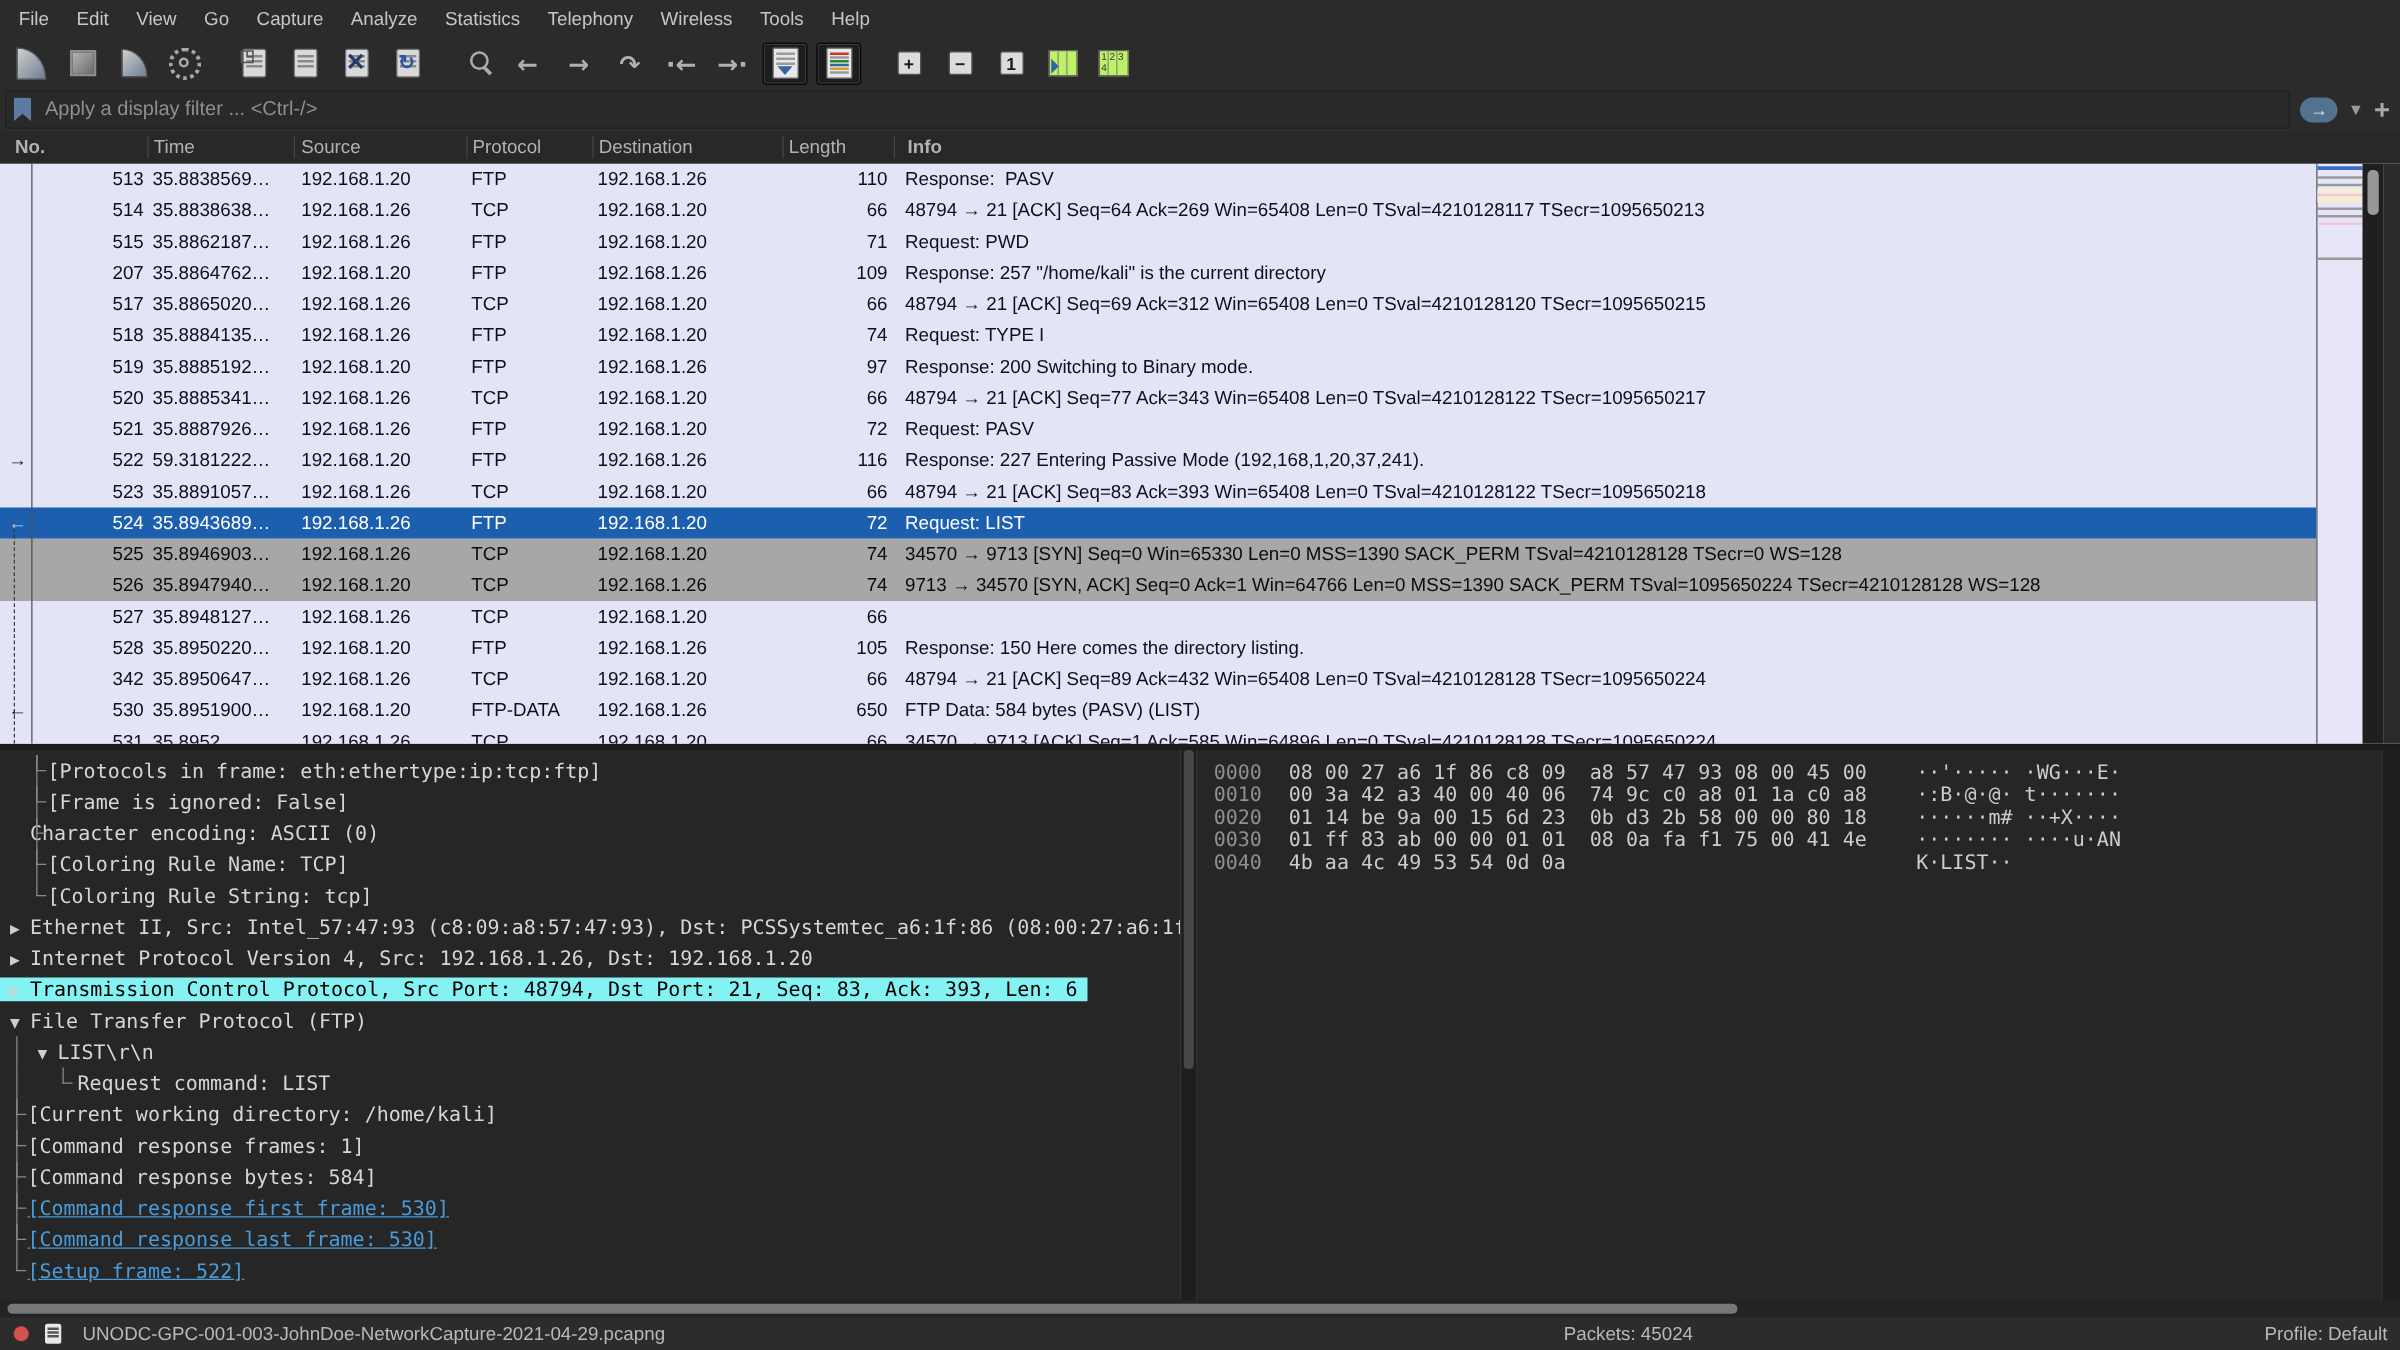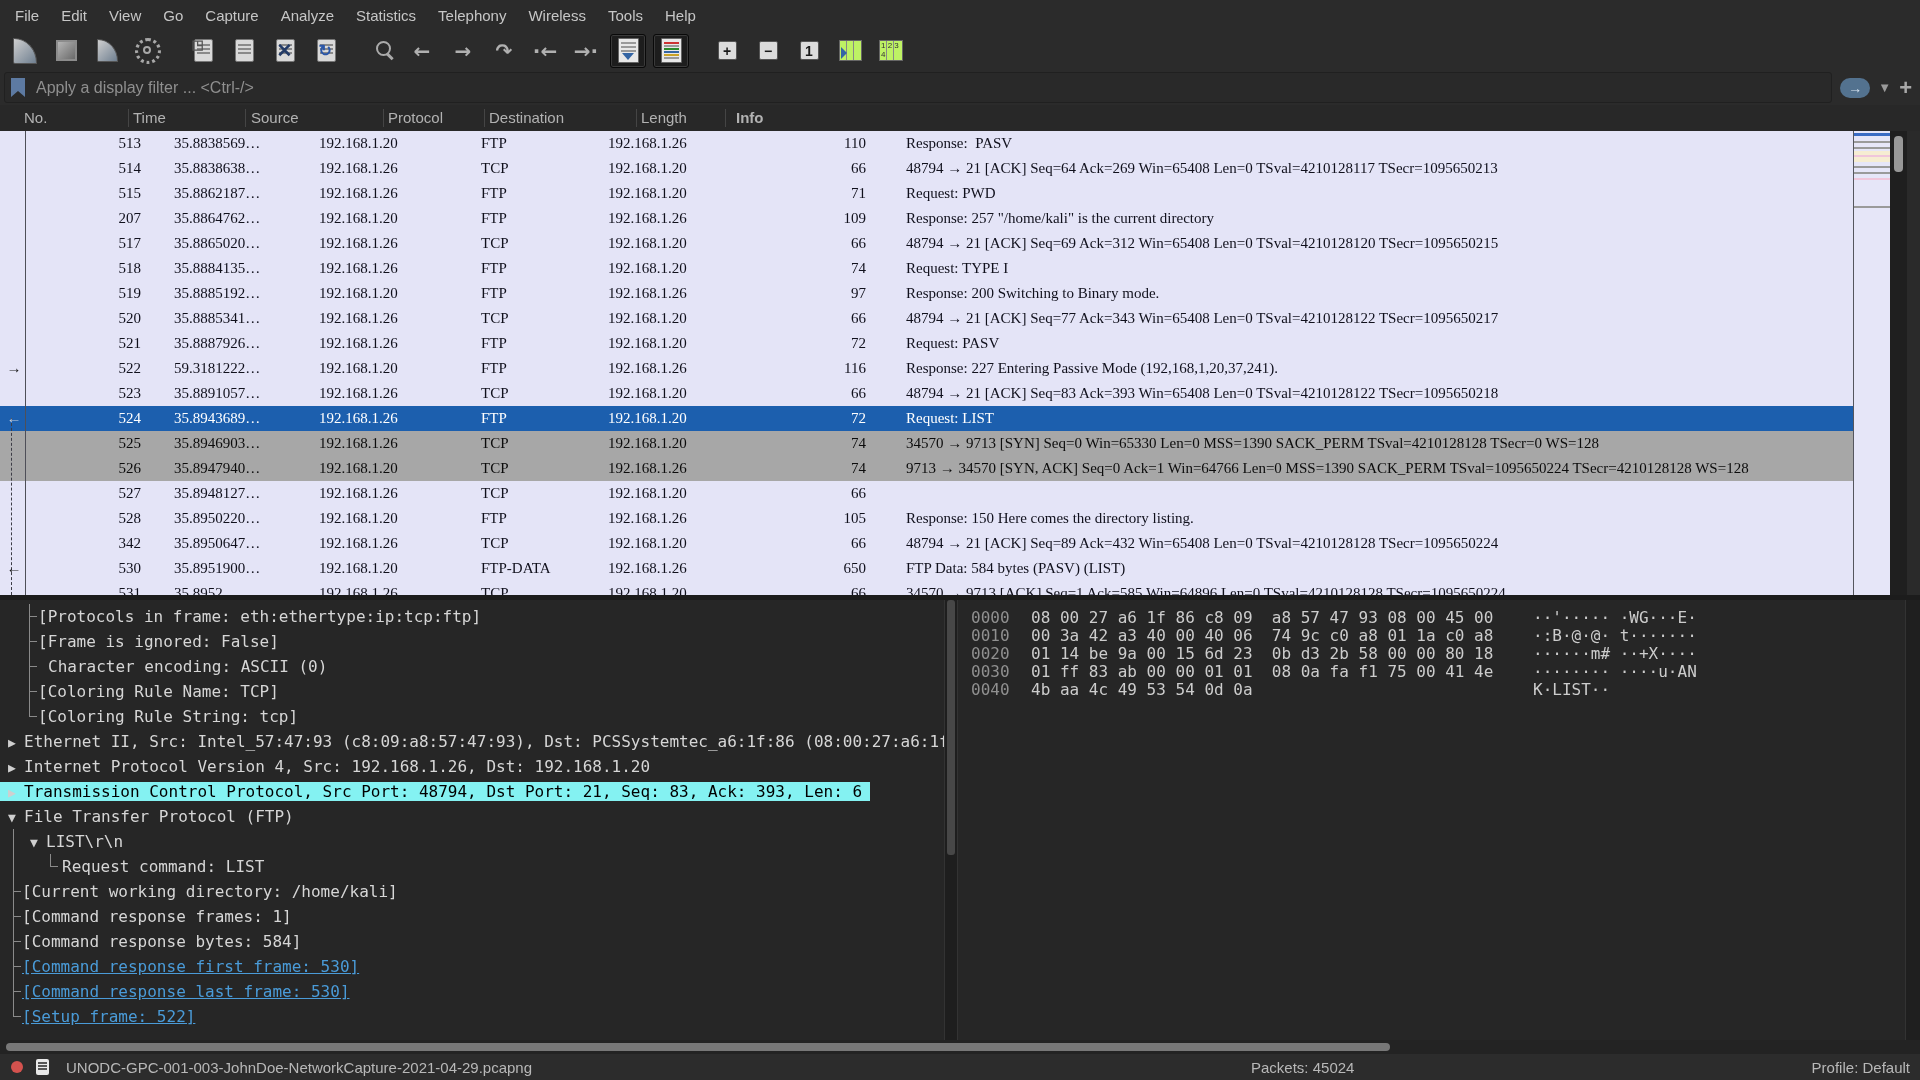--- a/index.html
+++ b/index.html
@@ -47,30 +47,30 @@
   .i-bookmark{width:14px;height:19px;background:#5d7aa2;clip-path:polygon(0 0,100% 0,100% 100%,50% 68%,0 100%);flex:none;}
   .ffield input{flex:1;background:transparent;border:none;outline:none;color:#d0d0d0;font-size:16px;font-family:"Liberation Sans",sans-serif;}
   .ffield input::placeholder{color:#8f8f8f;}
   .fapply{width:30px;height:20px;background:#53728f;border-radius:10px;color:#d7e3ef;font-size:14px;display:flex;align-items:center;justify-content:center;}
   .fcaret{color:#9a9a9a;font-size:13px;}
   .fplus{color:#a8a8a8;font-size:22px;font-weight:bold;line-height:20px;}
 
   
   .pl-header{height:26px;display:flex;background:#282828;color:#b2b2b2;font-size:15px;align-items:center;}
   .ph{height:18px;line-height:18px;border-right:1px solid #454545;box-sizing:border-box;white-space:pre;overflow:hidden;}
-  .ph.h-no{width:129px;padding-left:24px;}
+  .ph.h-no{width:119px;padding-left:12px;font-weight:bold;}
   .ph.h-time{width:117px;padding-left:4px;}
   .ph.h-src{width:138px;padding-left:5px;}
   .ph.h-proto{width:101px;padding-left:4px;}
   .ph.h-dst{width:152px;padding-left:4px;}
   .ph.h-len{width:89px;padding-left:4px;}
   .ph.h-info{flex:1;padding-left:10px;border-right:none;font-weight:bold;}
   .pl-body{height:464px;display:flex;background:#e4e4f7;overflow:hidden;}
   .rows-wrap{flex:1;position:relative;overflow:hidden;}
-  .pl-row{display:flex;height:25px;line-height:25px;font-family:Liberation Serif, serif;font-size:15px;gap:26px;}
+  .pl-row{display:flex;height:25px;line-height:25px;font-family:Liberation Sans, sans-serif;font-size:15px;}
   .pl-row.normal{background:#e4e4f7;color:#10101c;}
   .pl-row.selected{background:#1c5fae;color:#ffffff;}
   .pl-row.gray{background:#a7a7a7;color:#0c0c0c;}
   .gutter{width:28px;flex:none;position:relative;text-align:center;font-weight:bold;}
   .mk{font-size:15px;}
   .pl-row .c{white-space:pre;overflow:hidden;box-sizing:border-box;flex:none;}
   .c.no{width:91px;text-align:right;padding-right:4px;}
   .c.time{width:117px;padding-left:3px;}
   .c.src{width:138px;padding-left:5px;}
   .c.proto{width:101px;padding-left:3px;}
@@ -440,21 +440,21 @@
   </div>
   <div class="list-right-pad"></div>
 </div>
 
 <div class="splitter"></div>
 
 <div class="bottom">
   <div class="details" id="details">
       <div class="dl"><i class="vline" style="left: 29px;"></i><i class="tick" style="left: 29px;"></i><span style="padding-left: 38px;"><span class="txt">[Protocols in frame: eth:ethertype:ip:tcp:ftp]</span></span></div>
       <div class="dl"><i class="vline" style="left: 29px;"></i><i class="tick" style="left: 29px;"></i><span style="padding-left: 38px;"><span class="txt">[Frame is ignored: False]</span></span></div>
-      <div class="dl"><i class="vline" style="left: 29px;"></i><i class="tick" style="left: 29px;"></i><span style="padding-left: 24px; margin-left: 24px;"><span class="txt">Character encoding: ASCII (0)</span></span></div>
+      <div class="dl"><i class="vline" style="left: 29px;"></i><i class="tick" style="left: 29px;"></i><span style="padding-left: 24px;"><span class="txt">Character encoding: ASCII (0)</span></span></div>
       <div class="dl"><i class="vline" style="left: 29px;"></i><i class="tick" style="left: 29px;"></i><span style="padding-left: 38px;"><span class="txt">[Coloring Rule Name: TCP]</span></span></div>
       <div class="dl"><i class="tick" style="left: 29px;"></i><span style="padding-left: 38px;"><span class="txt">[Coloring Rule String: tcp]</span></span></div>
       <div class="dl"><span style="padding-left: 8px;"><span class="arrow">▶</span><span class="txt">Ethernet II, Src: Intel_57:47:93 (c8:09:a8:57:47:93), Dst: PCSSystemtec_a6:1f:86 (08:00:27:a6:1f:86)</span></span></div>
       <div class="dl"><span style="padding-left: 8px;"><span class="arrow">▶</span><span class="txt">Internet Protocol Version 4, Src: 192.168.1.26, Dst: 192.168.1.20</span></span></div>
       <div class="dl"><span class="hl" style="padding-left: 8px;"><span class="arrow">▶</span><span class="txt">Transmission Control Protocol, Src Port: 48794, Dst Port: 21, Seq: 83, Ack: 393, Len: 6</span></span></div>
       <div class="dl"><span style="padding-left: 8px;"><span class="arrow">▼</span><span class="txt">File Transfer Protocol (FTP)</span></span></div>
       <div class="dl"><i class="vline" style="left: 13px;"></i><span style="padding-left: 30px;"><span class="arrow">▼</span><span class="txt">LIST\r\n</span></span></div>
       <div class="dl"><i class="vline" style="left: 13px;"></i><i class="tick" style="left: 50px;"></i><span style="padding-left: 62px;"><span class="txt">Request command: LIST</span></span></div>
       <div class="dl"><i class="vline" style="left: 13px;"></i><i class="tick" style="left: 13px;"></i><span style="padding-left: 22px;"><span class="txt">[Current working directory: /home/kali]</span></span></div>
       <div class="dl"><i class="vline" style="left: 13px;"></i><i class="tick" style="left: 13px;"></i><span style="padding-left: 22px;"><span class="txt">[Command response frames: 1]</span></span></div>

